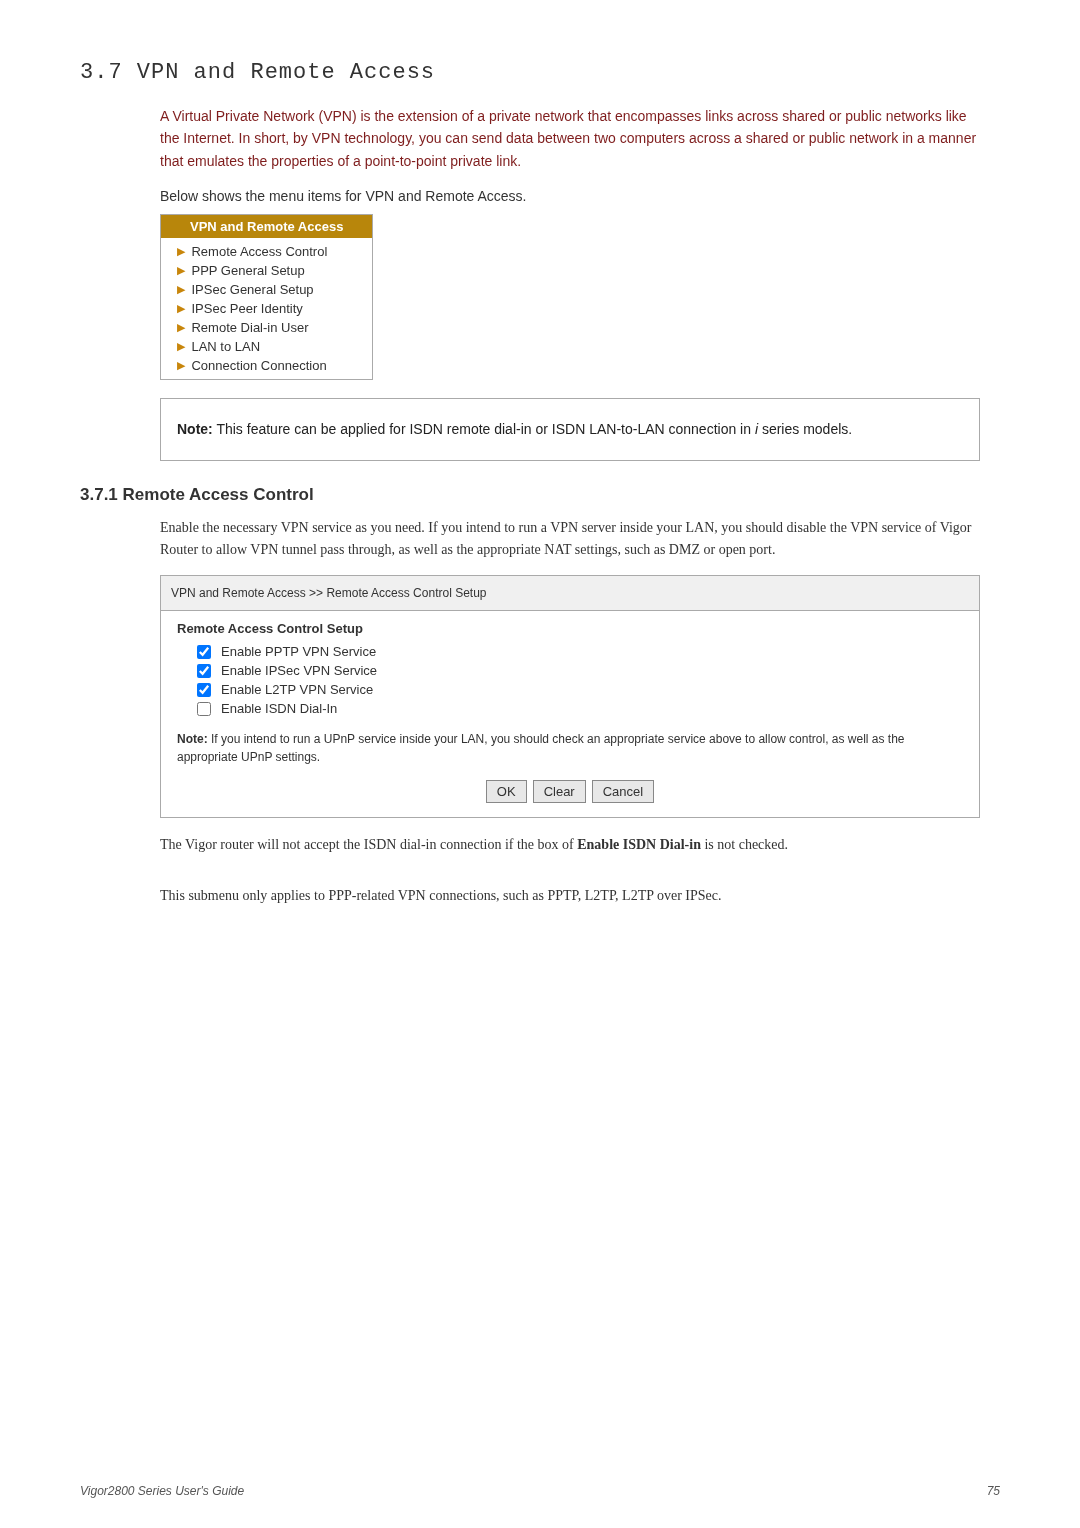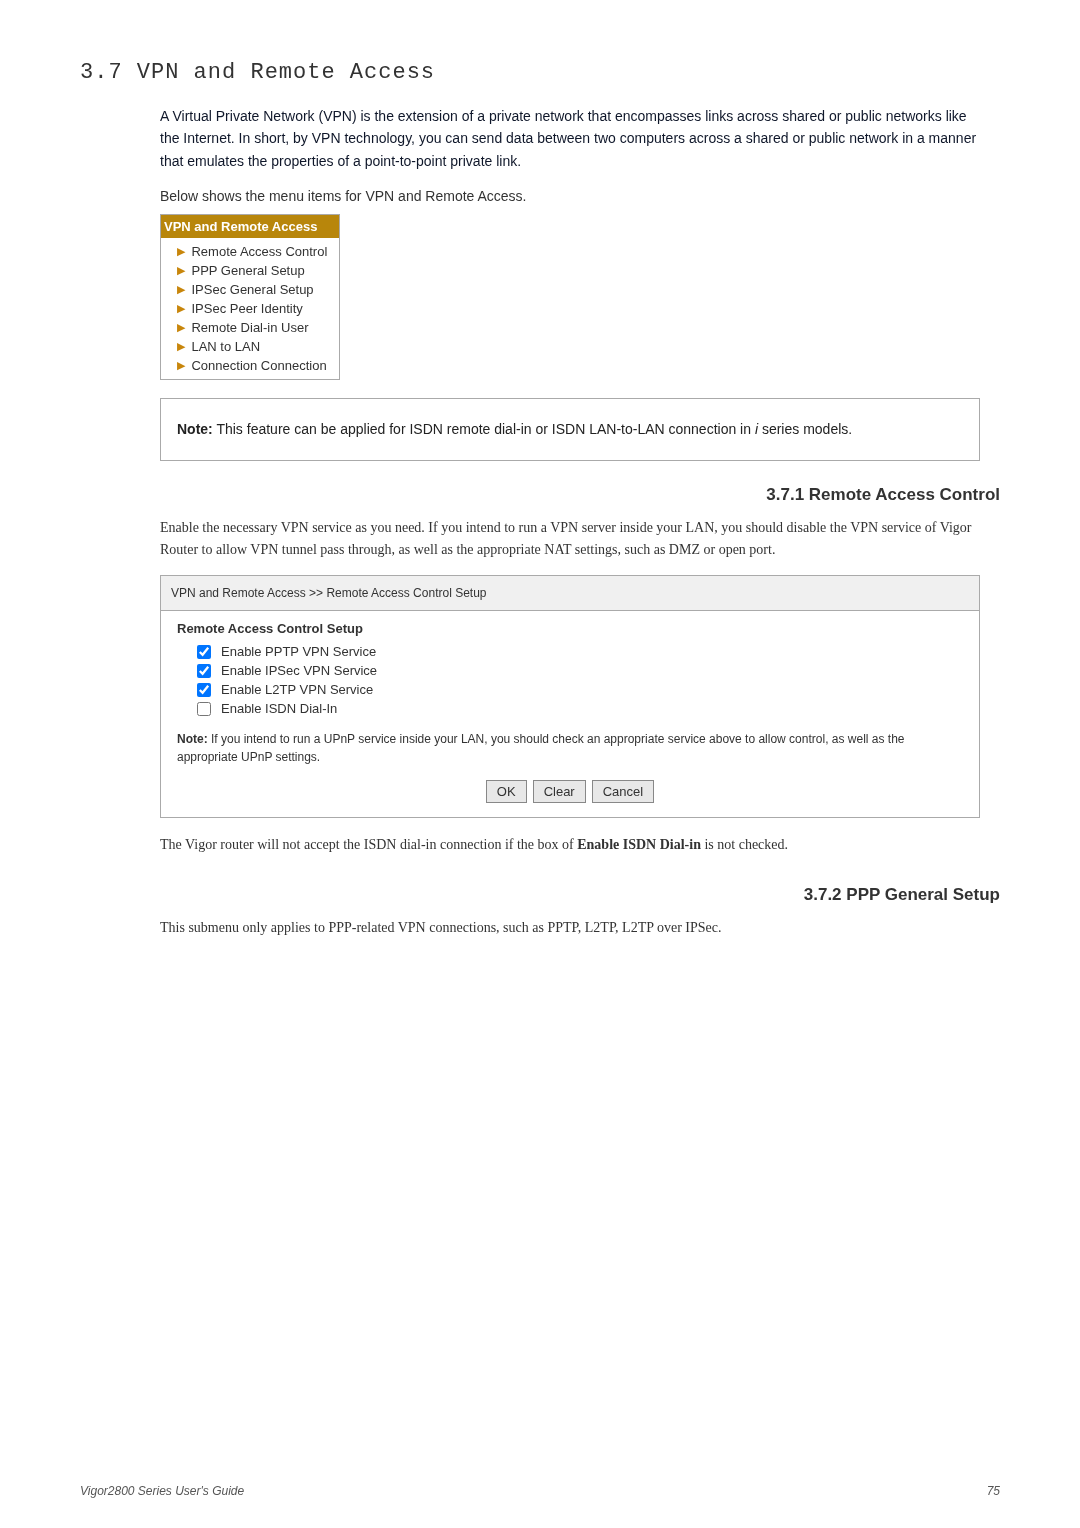--- a/index.html
+++ b/index.html
@@ -19,21 +19,21 @@
       font-weight: normal;
       color: #333;
       letter-spacing: 1px;
       margin-bottom: 20px;
     }
 
     .intro-text {
       margin-left: 80px;
       margin-bottom: 16px;
       line-height: 1.6;
-      color: #0f172a;
+      color: #7f1d1d;
       max-width: 820px;
     }
 
     .below-text {
       margin-left: 80px;
       margin-bottom: 10px;
       color: #333;
     }
 
     
@@ -42,21 +42,21 @@
       margin-bottom: 18px;
       display: inline-block;
       border: 1px solid #aaa;
     }
 
     .menu-box-header {
       background-color: #b8860b;
       color: #fff;
       font-weight: bold;
       font-size: 13px;
-      padding: 4px 3px;
+      padding: 4px 29px;
     }
 
     .menu-box-items {
       background: #fff;
       padding: 4px 0;
     }
 
     .menu-box-item {
       display: flex;
       align-items: center;
@@ -82,21 +82,20 @@
     }
 
     
     .section-header {
       font-family: Arial, Helvetica, sans-serif;
       font-size: 17px;
       font-weight: bold;
       color: #333;
       margin-bottom: 12px;
       border-bottom: none;
-      text-align: right;
     }
 
     .section-block {
       margin-bottom: 28px;
     }
 
     .section-intro {
       margin-left: 80px;
       margin-bottom: 14px;
       line-height: 1.6;
@@ -288,21 +287,20 @@
     </div>
   </div>
 
   <p class="section-intro">
     <span>The Vigor router will not accept the ISDN dial-in connection if the box of </span><strong>Enable ISDN Dial-in</strong><span> is not checked.</span>
   </p>
 </div>
 
 
 <div class="section-block">
-  <h2 class="section-header">3.7.2 PPP General Setup</h2>
   <p class="section-intro">This submenu only applies to PPP-related VPN connections, such as PPTP, L2TP, L2TP over IPSec.</p>
 </div>
 
 
 <div class="footer">
   <span>Vigor2800 Series User's Guide</span>
   <span>75</span>
 </div>
 
 

